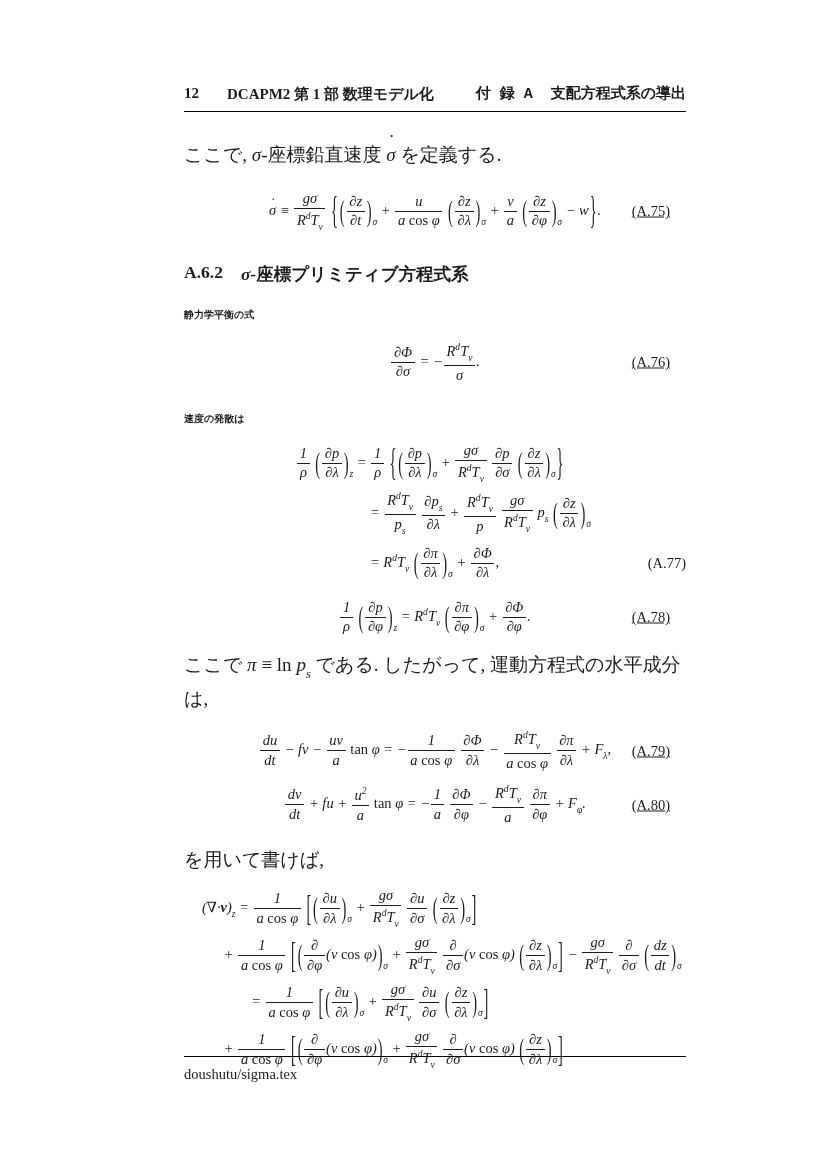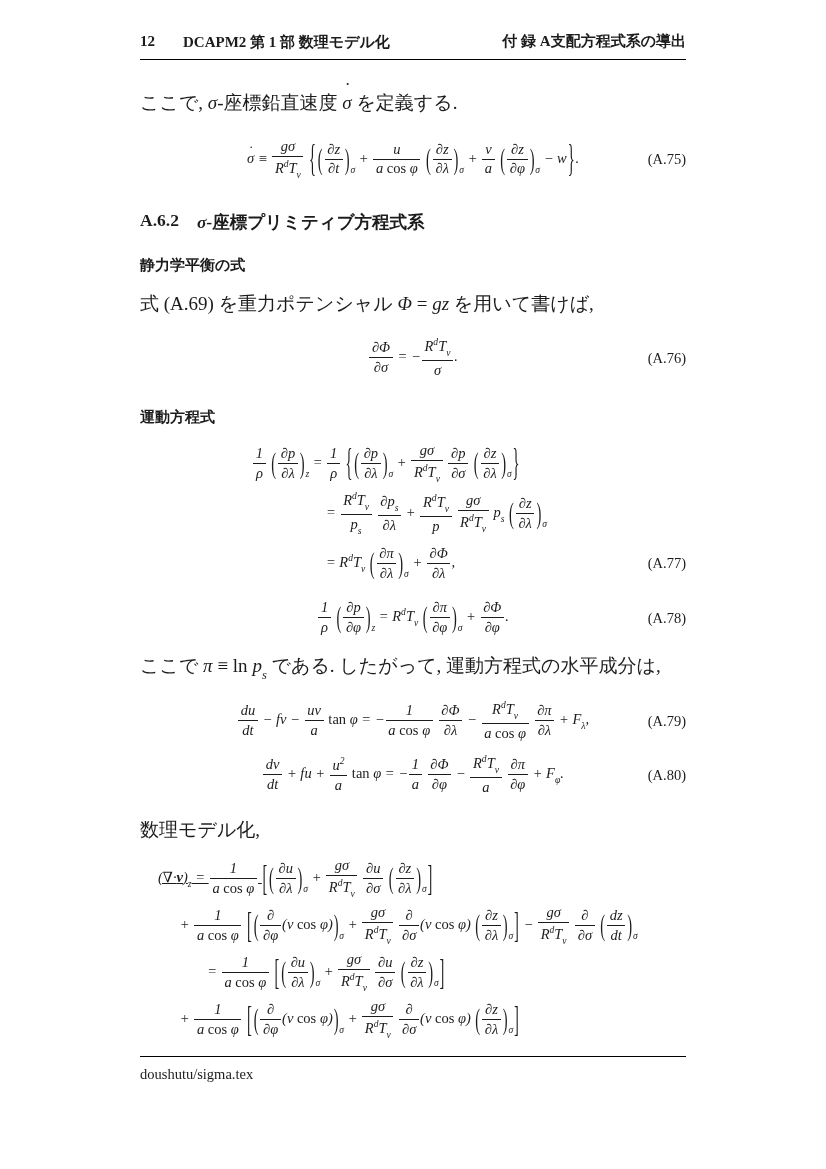--- a/index.html
+++ b/index.html
@@ -1,31 +1,31 @@
 <!DOCTYPE html>
 <html><head>
 <meta charset="utf-8">
 <style>
   html,body{margin:0;padding:0;background:#ffffff;}
   body{width:826px;height:1169px;position:relative;color:#1c1c1c;
        font-family:"Liberation Serif","DejaVu Serif",serif;}
-  .page{position:absolute;inset:0;padding:32px 140px 0;box-sizing:border-box;}
+  .page{position:absolute;inset:0;padding:84px 140px 0;box-sizing:border-box;margin-left:44px;}
   
   .hdr{display:flex;justify-content:space-between;align-items:baseline;
        font-weight:bold;font-size:15px;padding-bottom:7px;border-bottom:1.2px solid #000;}
   .hdr-left{display:flex;gap:28px;}
-  .hdr-right{display:flex;}
+  .hdr-right{display:flex;gap:18px;font-family:Liberation Mono, monospace;}
   
   .jtext{font-size:19px;line-height:1.6;margin:14px 0 10px;font-style:normal;}
   .jtext .it{font-style:italic;}
   .sec{display:flex;gap:18px;font-size:17.5px;font-weight:bold;margin:20px 0 10px;
        font-family:"Liberation Serif","DejaVu Serif",serif;}
   .sec .math-title{font-style:normal;}
   .sec .it{font-style:italic;}
-  .subhead{font-size:15px;font-weight:bold;margin:22px 0 12px;
+  .subhead{font-size:10px;font-weight:bold;margin:22px 0 12px;
        font-family:"Liberation Sans","DejaVu Sans",sans-serif;}
   
   .math{font-size:14.5px;font-style:italic;white-space:nowrap;line-height:1.15;}
   .math .rm{font-style:normal;}
   .math .bb{font-weight:bold;}
   sub,sup{font-size:66%;font-style:italic;}
   sub{vertical-align:-0.55em;}
   sup{vertical-align:0.65em;}
   .fr{display:inline-block;vertical-align:middle;text-align:center;margin:0 .08em;}
   .fr>.nu{display:block;padding:0 .18em .1em;line-height:1.08;}
@@ -35,21 +35,21 @@
   .grp.big>.dl{transform:scaleY(2.05);margin:0 .06em;}
   .grp.big.gc>.dl{transform:scaleY(2.55);}
   .grp.big.gk>.dl{transform:scaleY(2.45);}
   .grp.big+sub{vertical-align:-1.05em;}
   .ovd{position:relative;display:inline-block;}
   .ovd>.dt{position:absolute;left:58%;top:-0.42em;transform:translateX(-50%);
            font-style:normal;font-size:1em;line-height:1;}
   
   .eq{position:relative;display:flex;justify-content:center;align-items:center;}
   .eqno{font-style:normal;font-size:14.5px;font-family:"Liberation Serif","DejaVu Serif",serif;}
-  .eq>.eqno{position:absolute;right:0;top:50%;transform:translateY(-50%);}
+  .eq>.eqno{position:absolute;right:16px;top:50%;transform:translateY(-50%);text-decoration:underline;}
   #eq75{min-height:62px;margin:4px 0 2px;}
   #eq76{min-height:56px;margin:2px 0 2px;}
   #eq78{min-height:54px;margin:2px 0 0;}
   #eq79{min-height:52px;margin:2px 0;align-items:center;}
   #eq80{min-height:52px;margin:2px 0 0;}
   .eqlines{margin:4px 0 2px;}
   .eqline{display:flex;align-items:center;}
   .eqline>.eqno{margin-left:auto;}
   #blk77{padding-left:112px;margin-top:2px;}
   #blk77 .eqline{min-height:50px;}
@@ -98,28 +98,27 @@
           </span>.</span></span>
     <span class="eqno">(A.75)</span>
   </div>
 
   <h2 class="sec">
     <span>A.6.2</span>
     <span class="math-title"><span class="mrow"><span class="mrow it">σ</span>-座標プリミティブ方程式系</span></span>
   </h2>
 
   <h3 class="subhead">静力学平衡の式</h3>
-  <p class="jtext"><span class="mrow">式 (A.69) を重力ポテンシャル <span class="mrow it">Φ</span> = <span class="mrow it">gz</span> を用いて書けば,</span></p>
 
   <div class="eq" id="eq76">
     <span class="math"><span class="mrow"><span class="fr"><span class="nu"><span class="mrow">∂Φ</span></span><span class="de"><span class="mrow">∂σ</span></span></span> = −<span class="fr"><span class="nu"><span class="mrow">R<sup><span class="mrow">d</span></sup>T<sub><span class="mrow">v</span></sub></span></span><span class="de"><span class="mrow">σ</span></span></span>.</span></span>
     <span class="eqno">(A.76)</span>
   </div>
 
-  <h3 class="subhead">運動方程式</h3>
+  <h3 class="subhead">速度の発散は</h3>
 
   <div class="eqlines" id="blk77">
       <div class="eqline">
         <span class="math" style="margin-left: 0em;"><span class="mrow"><span class="fr"><span class="nu"><span class="mrow">1</span></span><span class="de"><span class="mrow">ρ</span></span></span> <span class="grp gp big">
               <span class="dl">(</span>
               <span class="mrow"><span class="fr"><span class="nu"><span class="mrow">∂p</span></span><span class="de"><span class="mrow">∂λ</span></span></span></span>
               <span class="dl">)</span>
             </span><sub><span class="mrow">z</span></sub> = <span class="fr"><span class="nu"><span class="mrow">1</span></span><span class="de"><span class="mrow">ρ</span></span></span> <span class="grp gc big">
               <span class="dl">{</span>
               <span class="mrow"><span class="grp gp big">
@@ -169,25 +168,25 @@
   <div class="eq" id="eq79">
     <span class="math"><span class="mrow"><span class="fr"><span class="nu"><span class="mrow">du</span></span><span class="de"><span class="mrow">dt</span></span></span> − fv − <span class="fr"><span class="nu"><span class="mrow">uv</span></span><span class="de"><span class="mrow">a</span></span></span> <span class="mrow rm">tan</span> φ = −<span class="fr"><span class="nu"><span class="mrow">1</span></span><span class="de"><span class="mrow">a <span class="mrow rm">cos</span> φ</span></span></span> <span class="fr"><span class="nu"><span class="mrow">∂Φ</span></span><span class="de"><span class="mrow">∂λ</span></span></span> − <span class="fr"><span class="nu"><span class="mrow">R<sup><span class="mrow">d</span></sup>T<sub><span class="mrow">v</span></sub></span></span><span class="de"><span class="mrow">a <span class="mrow rm">cos</span> φ</span></span></span> <span class="fr"><span class="nu"><span class="mrow">∂π</span></span><span class="de"><span class="mrow">∂λ</span></span></span> + F<sub><span class="mrow">λ</span></sub>,</span></span>
     <span class="eqno">(A.79)</span>
   </div>
 
   <div class="eq" id="eq80">
     <span class="math"><span class="mrow"><span class="fr"><span class="nu"><span class="mrow">dv</span></span><span class="de"><span class="mrow">dt</span></span></span> + fu + <span class="fr"><span class="nu"><span class="mrow">u<sup><span class="mrow">2</span></sup></span></span><span class="de"><span class="mrow">a</span></span></span> <span class="mrow rm">tan</span> φ = −<span class="fr"><span class="nu"><span class="mrow">1</span></span><span class="de"><span class="mrow">a</span></span></span> <span class="fr"><span class="nu"><span class="mrow">∂Φ</span></span><span class="de"><span class="mrow">∂φ</span></span></span> − <span class="fr"><span class="nu"><span class="mrow">R<sup><span class="mrow">d</span></sup>T<sub><span class="mrow">v</span></sub></span></span><span class="de"><span class="mrow">a</span></span></span> <span class="fr"><span class="nu"><span class="mrow">∂π</span></span><span class="de"><span class="mrow">∂φ</span></span></span> + F<sub><span class="mrow">φ</span></sub>.</span></span>
     <span class="eqno">(A.80)</span>
   </div>
 
-  <p class="jtext"><span class="mrow">数理モデル化,</span></p>
+  <p class="jtext"><span class="mrow">を用いて書けば,</span></p>
 
   <div class="eqlines" id="blkdiv">
       <div class="eqline">
-        <span class="math" style="margin-left: 0em; text-decoration: underline;"><span class="mrow">(∇·<span class="mrow bb">v</span>)<sub><span class="mrow">z</span></sub> = <span class="fr"><span class="nu"><span class="mrow">1</span></span><span class="de"><span class="mrow">a <span class="mrow rm">cos</span> φ</span></span></span> <span class="grp gk big">
+        <span class="math" style="margin-left: 0em;"><span class="mrow">(∇·<span class="mrow bb">v</span>)<sub><span class="mrow">z</span></sub> = <span class="fr"><span class="nu"><span class="mrow">1</span></span><span class="de"><span class="mrow">a <span class="mrow rm">cos</span> φ</span></span></span> <span class="grp gk big">
               <span class="dl">[</span>
               <span class="mrow"><span class="grp gp big">
                   <span class="dl">(</span>
                   <span class="mrow"><span class="fr"><span class="nu"><span class="mrow">∂u</span></span><span class="de"><span class="mrow">∂λ</span></span></span></span>
                   <span class="dl">)</span>
                 </span><sub><span class="mrow">σ</span></sub> + <span class="fr"><span class="nu"><span class="mrow">gσ</span></span><span class="de"><span class="mrow">R<sup><span class="mrow">d</span></sup>T<sub><span class="mrow">v</span></sub></span></span></span> <span class="fr"><span class="nu"><span class="mrow">∂u</span></span><span class="de"><span class="mrow">∂σ</span></span></span> <span class="grp gp big">
                   <span class="dl">(</span>
                   <span class="mrow"><span class="fr"><span class="nu"><span class="mrow">∂z</span></span><span class="de"><span class="mrow">∂λ</span></span></span></span>
                   <span class="dl">)</span>
                 </span><sub><span class="mrow">σ</span></sub></span>

